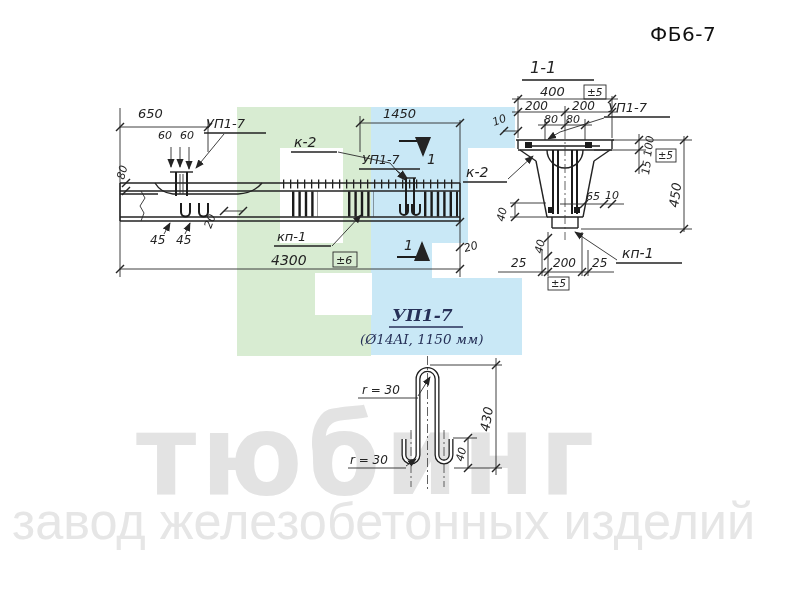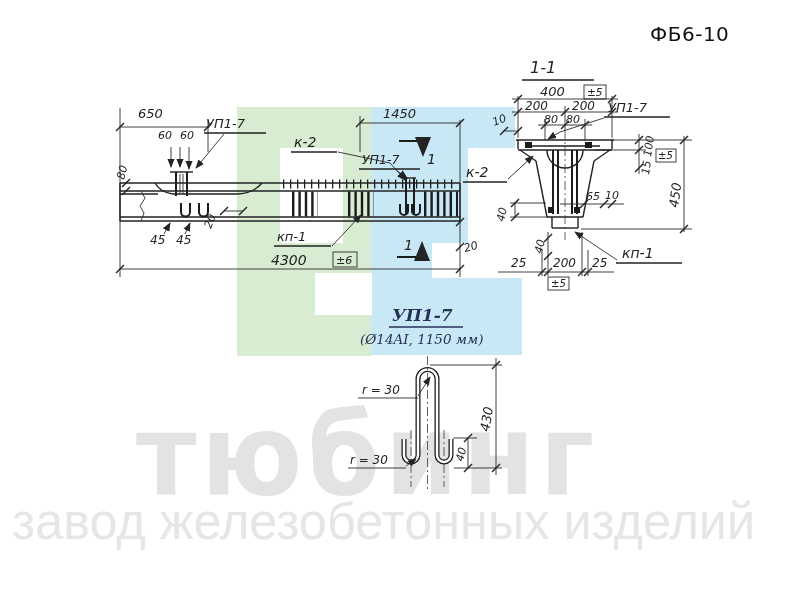--- a/index.html
+++ b/index.html
@@ -34,21 +34,21 @@
     <div class="wm-block" style="left:371px;top:148px;width:97px;height:95px;background:#c9e8f6;"></div>
     <div class="wm-block" style="left:371px;top:243px;width:61px;height:112px;background:#c9e8f6;"></div>
     <div class="wm-block" style="left:432px;top:278px;width:90px;height:77px;background:#c9e8f6;"></div>
     <div class="wm-block" style="left:280px;top:148px;width:63px;height:95px;background:#ffffff;"></div>
     <div class="wm-block" style="left:315px;top:273px;width:57px;height:42px;background:#ffffff;"></div>
   </div>
 
   <div class="wm-big">тюбинг</div>
   <div class="wm-sub">завод железобетонных изделий</div>
 
-  <div class="code">ФБ6-10</div>
+  <div class="code">ФБ6-7</div>
 
   <svg width="790" height="593" viewBox="0 0 790 593" style="position:absolute;left:0;top:0;">
     <defs>
       <marker id="ah" markerWidth="11" markerHeight="9" refX="9" refY="4.5" orient="auto">
         <path d="M0,0.5 L10,4.5 L0,8.5 z" fill="#242424"></path>
       </marker>
     </defs>
 
     <g>
       <line class="thin" x1="120" y1="108" x2="120" y2="277"></line>

